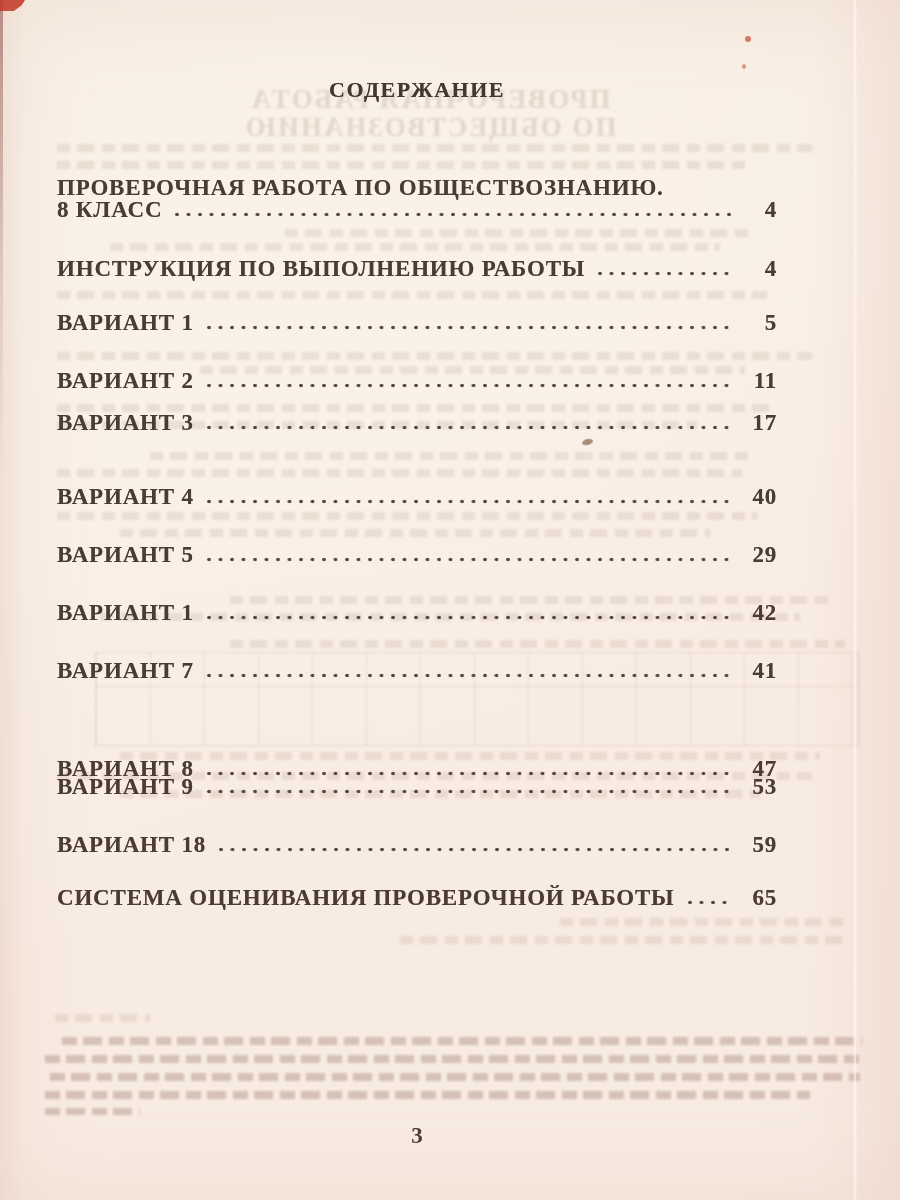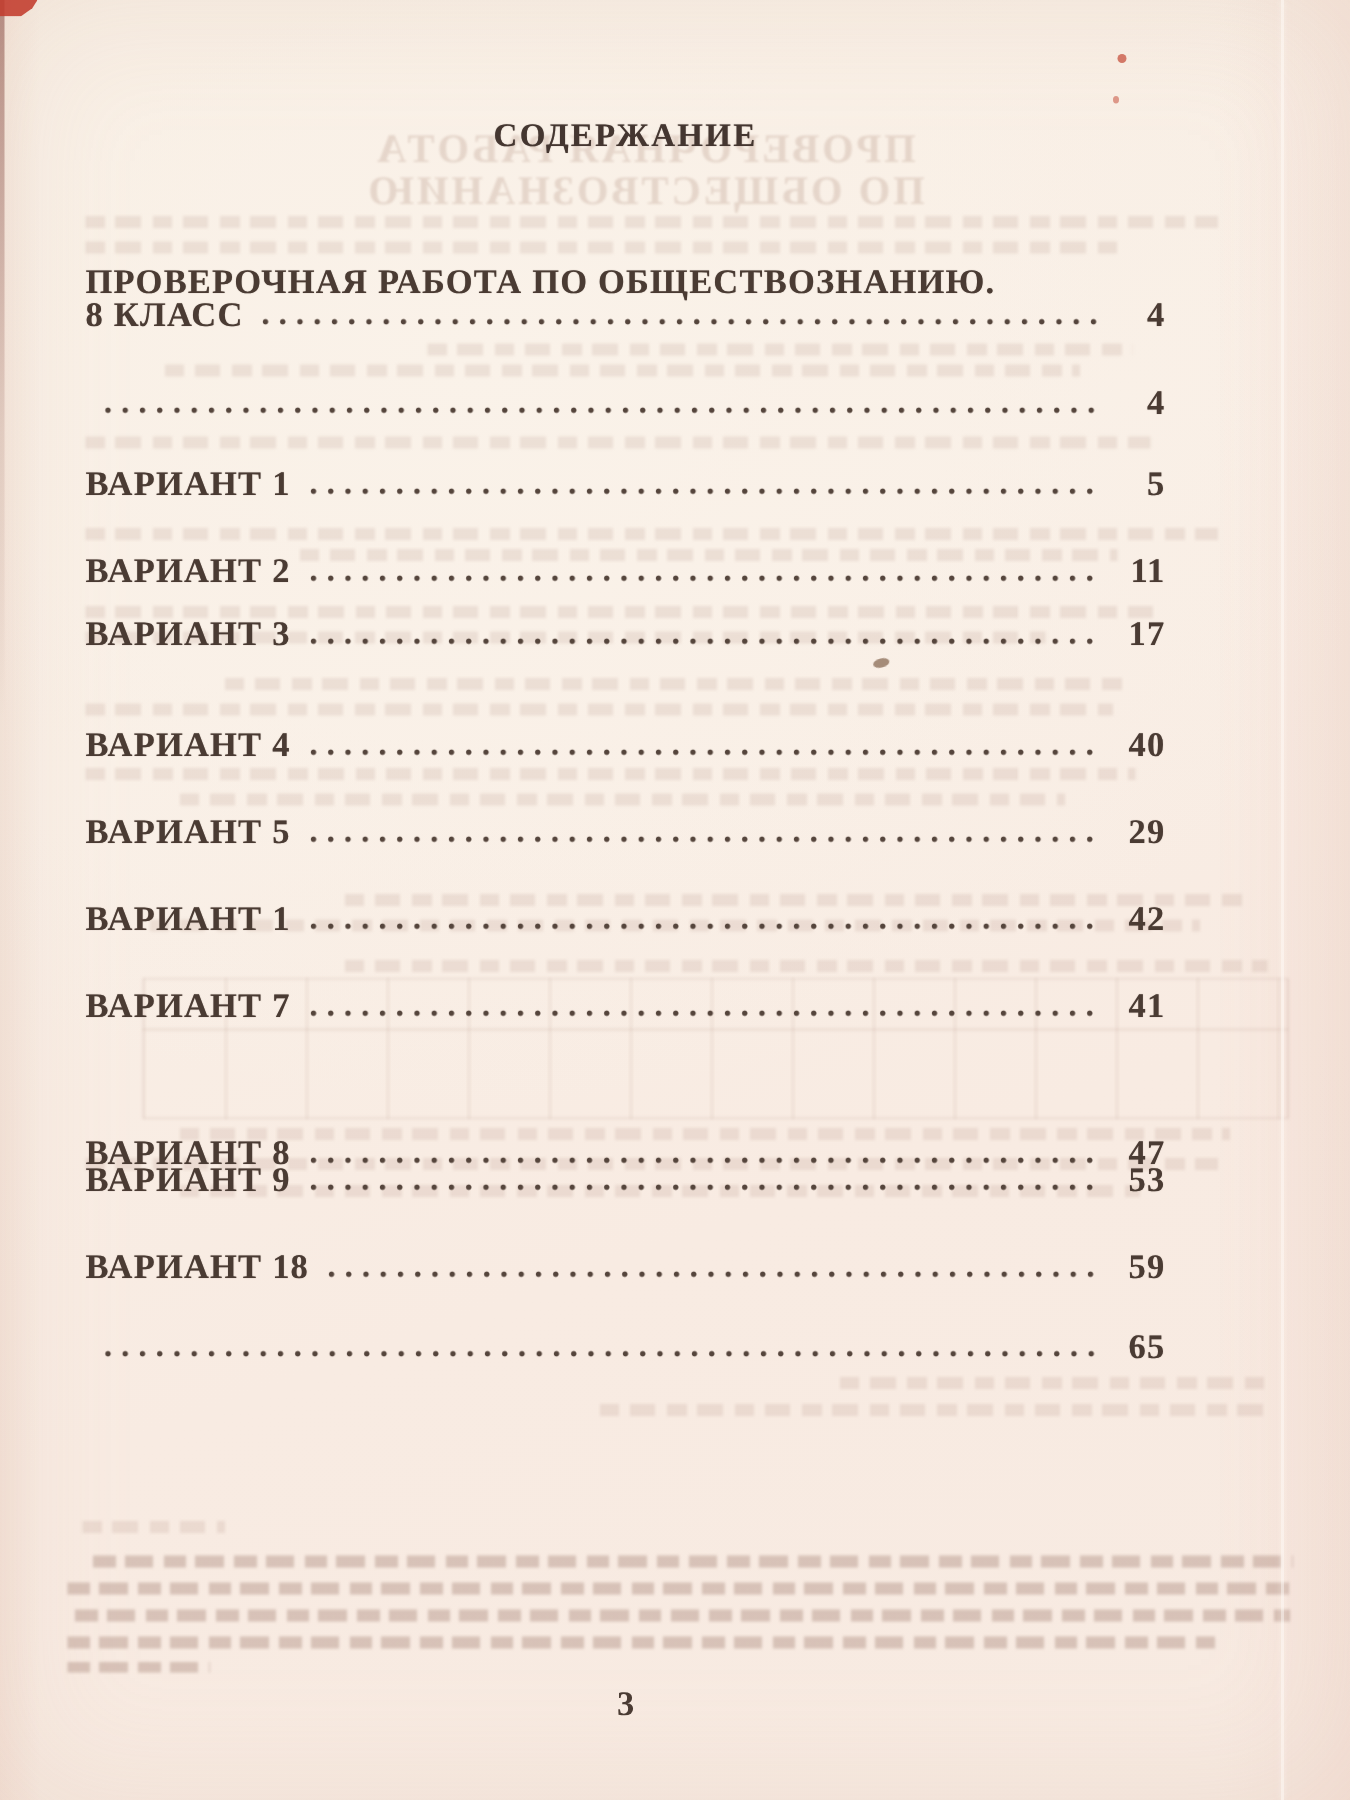--- a/index.html
+++ b/index.html
@@ -126,20 +126,21 @@
 
 <div class="row" style="top:175px">
   <span class="lbl">ПРОВЕРОЧНАЯ РАБОТА ПО ОБЩЕСТВОЗНАНИЮ.</span>
 </div>
 <div class="row" style="top:197px">
   <span class="lbl">8 КЛАСС</span>
   <div class="leader"></div>
   <span class="num">4</span>
 </div>
 <div class="row" style="top:256px">
+  <span class="lbl">ИНСТРУКЦИЯ ПО ВЫПОЛНЕНИЮ РАБОТЫ</span>
   <div class="leader"></div>
   <span class="num">4</span>
 </div>
 <div class="row" style="top:310px">
   <span class="lbl">ВАРИАНТ 1</span>
   <div class="leader"></div>
   <span class="num">5</span>
 </div>
 <div class="row" style="top:368px">
   <span class="lbl">ВАРИАНТ 2</span>
@@ -180,20 +181,21 @@
   <span class="lbl">ВАРИАНТ 9</span>
   <div class="leader"></div>
   <span class="num">53</span>
 </div>
 <div class="row" style="top:832px">
   <span class="lbl">ВАРИАНТ 18</span>
   <div class="leader"></div>
   <span class="num">59</span>
 </div>
 <div class="row" style="top:885px">
+  <span class="lbl">СИСТЕМА ОЦЕНИВАНИЯ ПРОВЕРОЧНОЙ РАБОТЫ</span>
   <div class="leader"></div>
   <span class="num">65</span>
 </div>
 
 <div class="pageno">3</div>
 
 <div class="edge-shadow"></div>
 <div class="corner-mark"></div>
 <div class="speck r1"></div>
 <div class="speck r2"></div>

